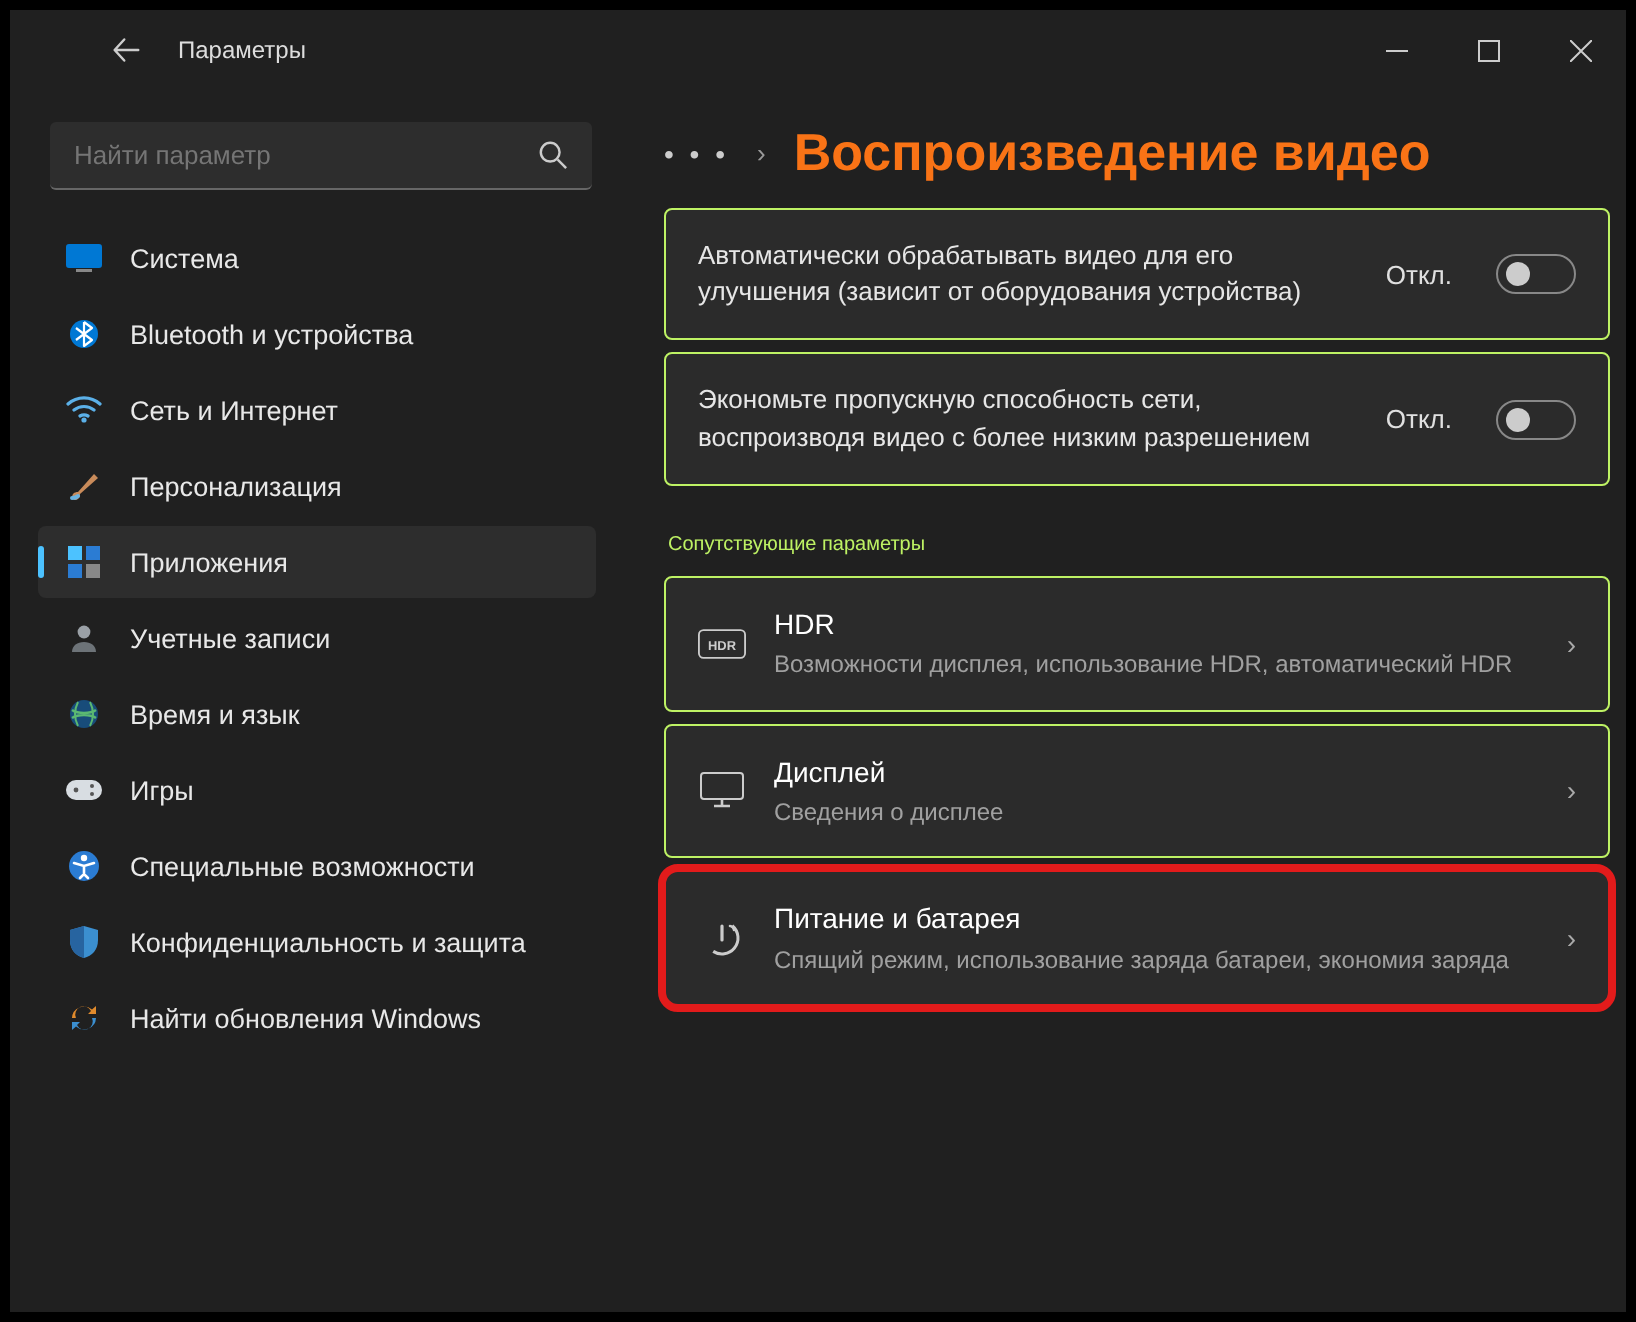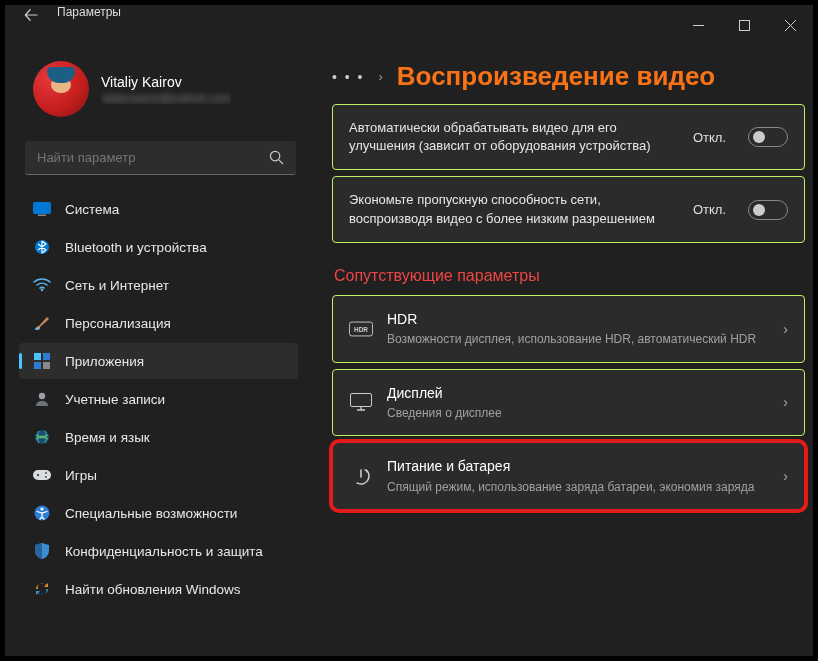--- a/index.html
+++ b/index.html
@@ -15,22 +15,23 @@
     width: 808px;
     height: 651px;
     background: #202020;
     position: relative;
     overflow: hidden;
   }
   
   .titlebar {
     height: 40px;
     display: flex;
-    align-items: flex-start;
+    align-items: center;
     padding-left: 16px;
+    margin-left: 32px;
   }
   .titlebar .back {
     width: 20px; height: 20px;
     display: flex; align-items: center; justify-content: center;
     margin-right: 16px;
   }
   .titlebar .title { font-size: 12px; color: #ddd; }
   .winbtns { margin-left: auto; display: flex; }
   .winbtn {
     width: 46px; height: 40px;
@@ -170,21 +171,21 @@
     position: relative;
     background: #2b2b2b;
   }
   .toggle::after {
     content: ""; position: absolute;
     width: 12px; height: 12px; border-radius: 50%;
     background: #ccc;
     top: 3px; left: 4px;
   }
   .section-head {
-    font-size: 16px; color: #ef4444;
+    font-size: 10px; color: #bef264;
     margin: 24px 0 10px 2px;
   }
   .chevr { color: #aaa; font-size: 14px; flex-shrink: 0; }
   .highlight {
     position: relative;
     border-radius: 10px;
   }
   .highlight::after {
     content: "";
     position: absolute;
@@ -223,27 +224,20 @@
         <svg width="11" height="11">
             <path d="M0 0l11 11M11 0L0 11" stroke="#ccc" stroke-width="1"></path>
           </svg>
       </div>
     </div>
   </div>
 
   <div class="body">
 
     <div class="sidebar">
-      <div class="profile">
-        <div class="avatar"></div>
-        <div class="info">
-          <div class="name">Vitaliy Kairov</div>
-          <div class="email">vitaliy.kairov@outlook.com</div>
-        </div>
-      </div>
 
       <div class="searchwrap">
         <div class="search">
           <input type="text" placeholder="Найти параметр" style="">
           <span class="icon">
             <svg width="15" height="15" viewBox="0 0 16 16">
                 <circle cx="6.5" cy="6.5" r="5" stroke="#ccc" stroke-width="1.3" fill="none"></circle>
                 <path d="M10.5 10.5 15 15" stroke="#ccc" stroke-width="1.3"></path>
               </svg>
           </span>

